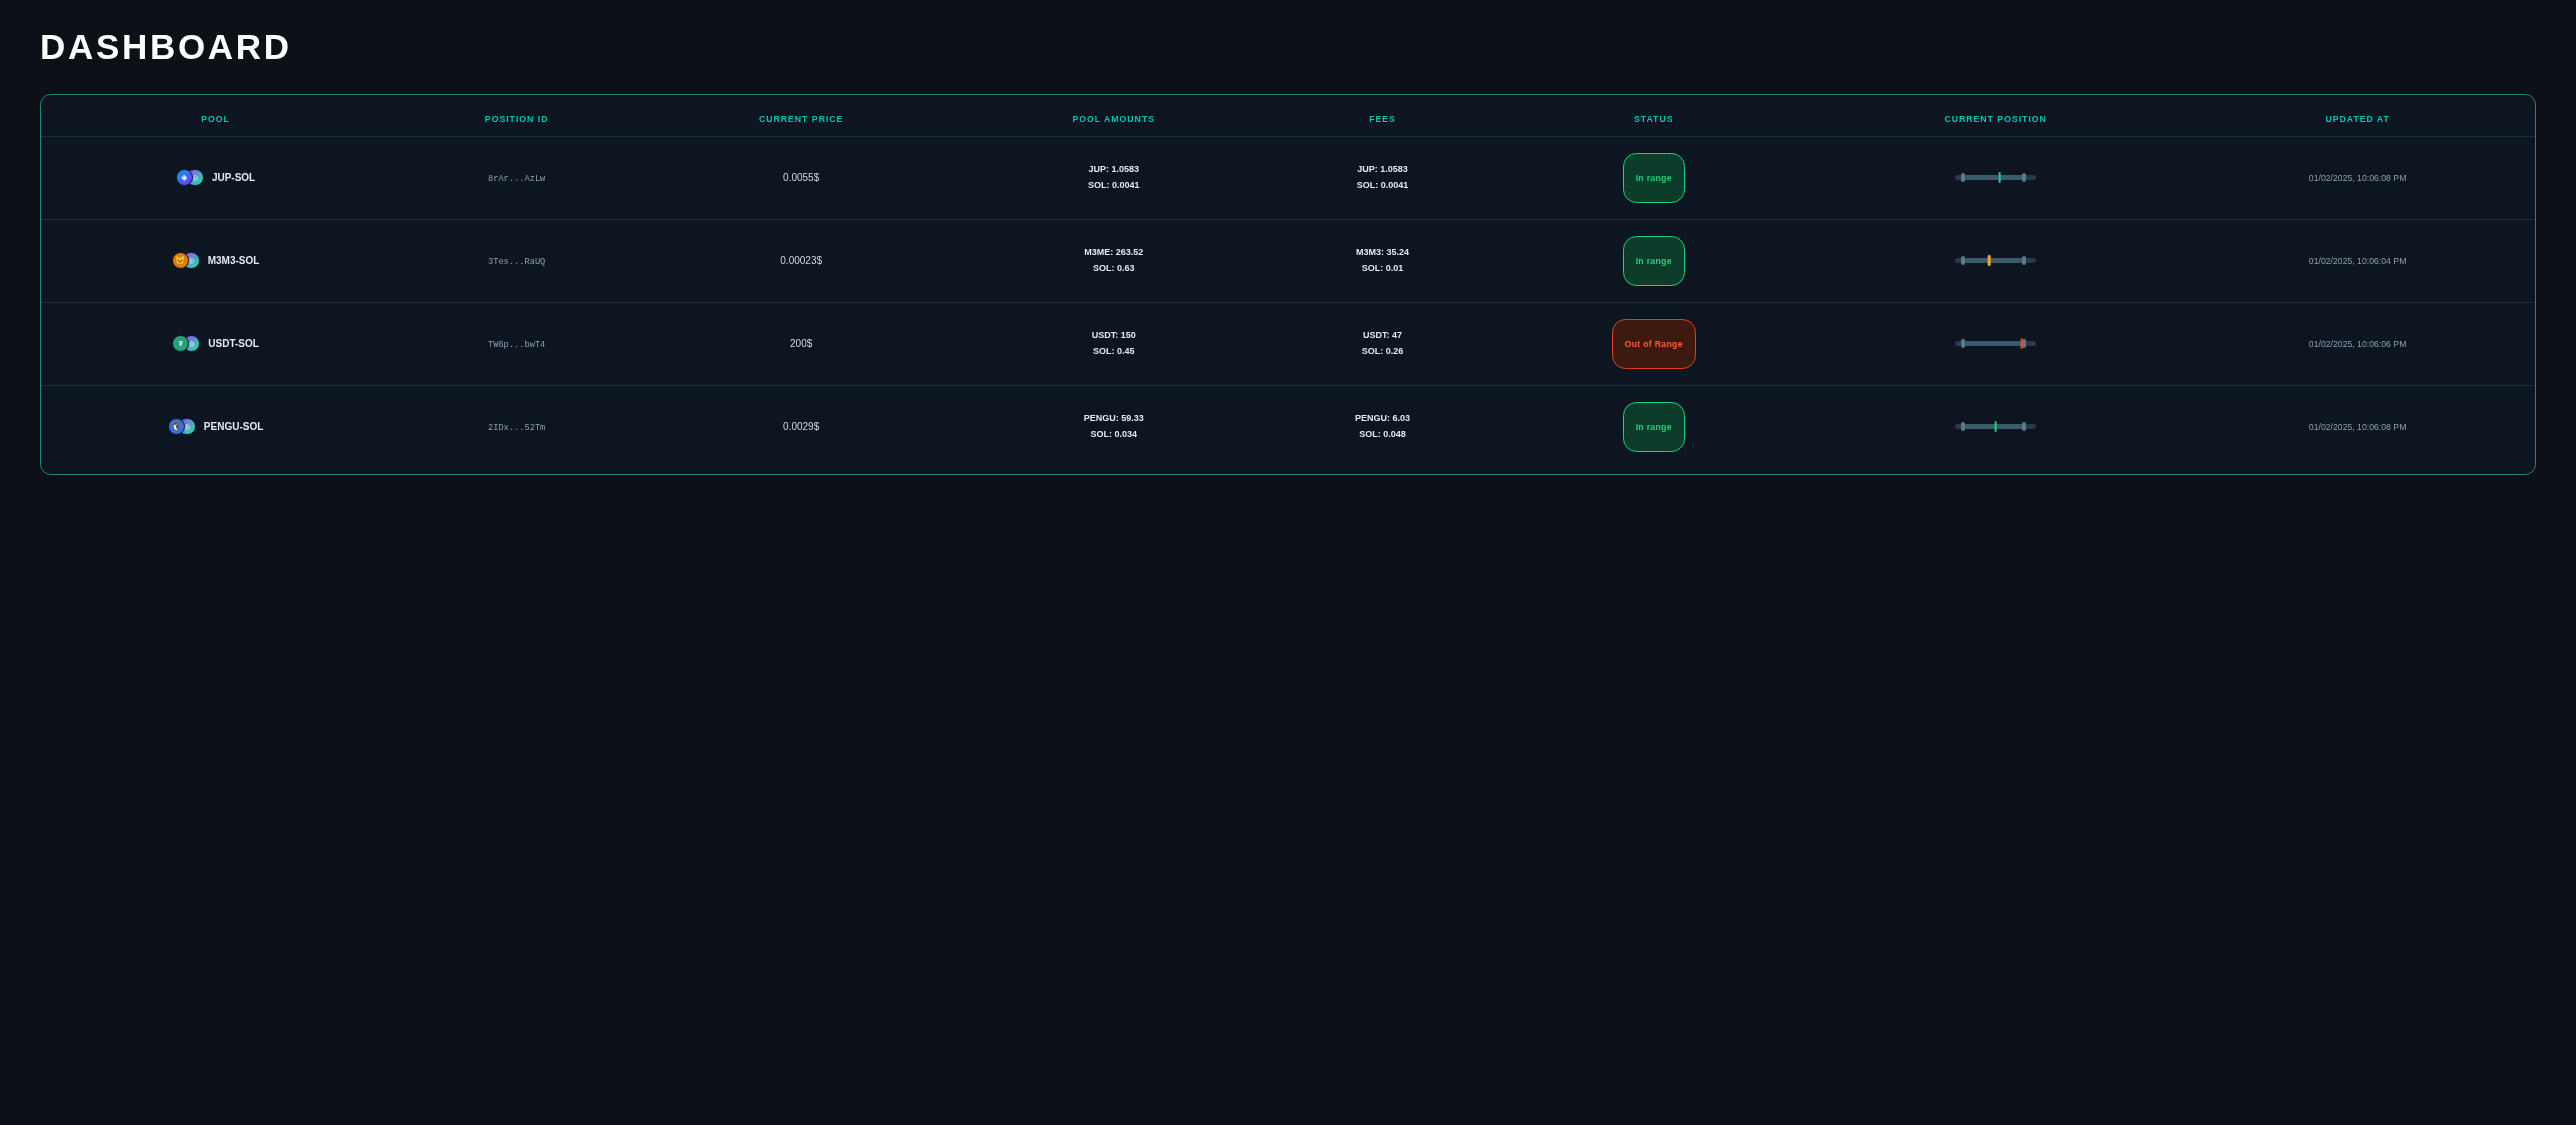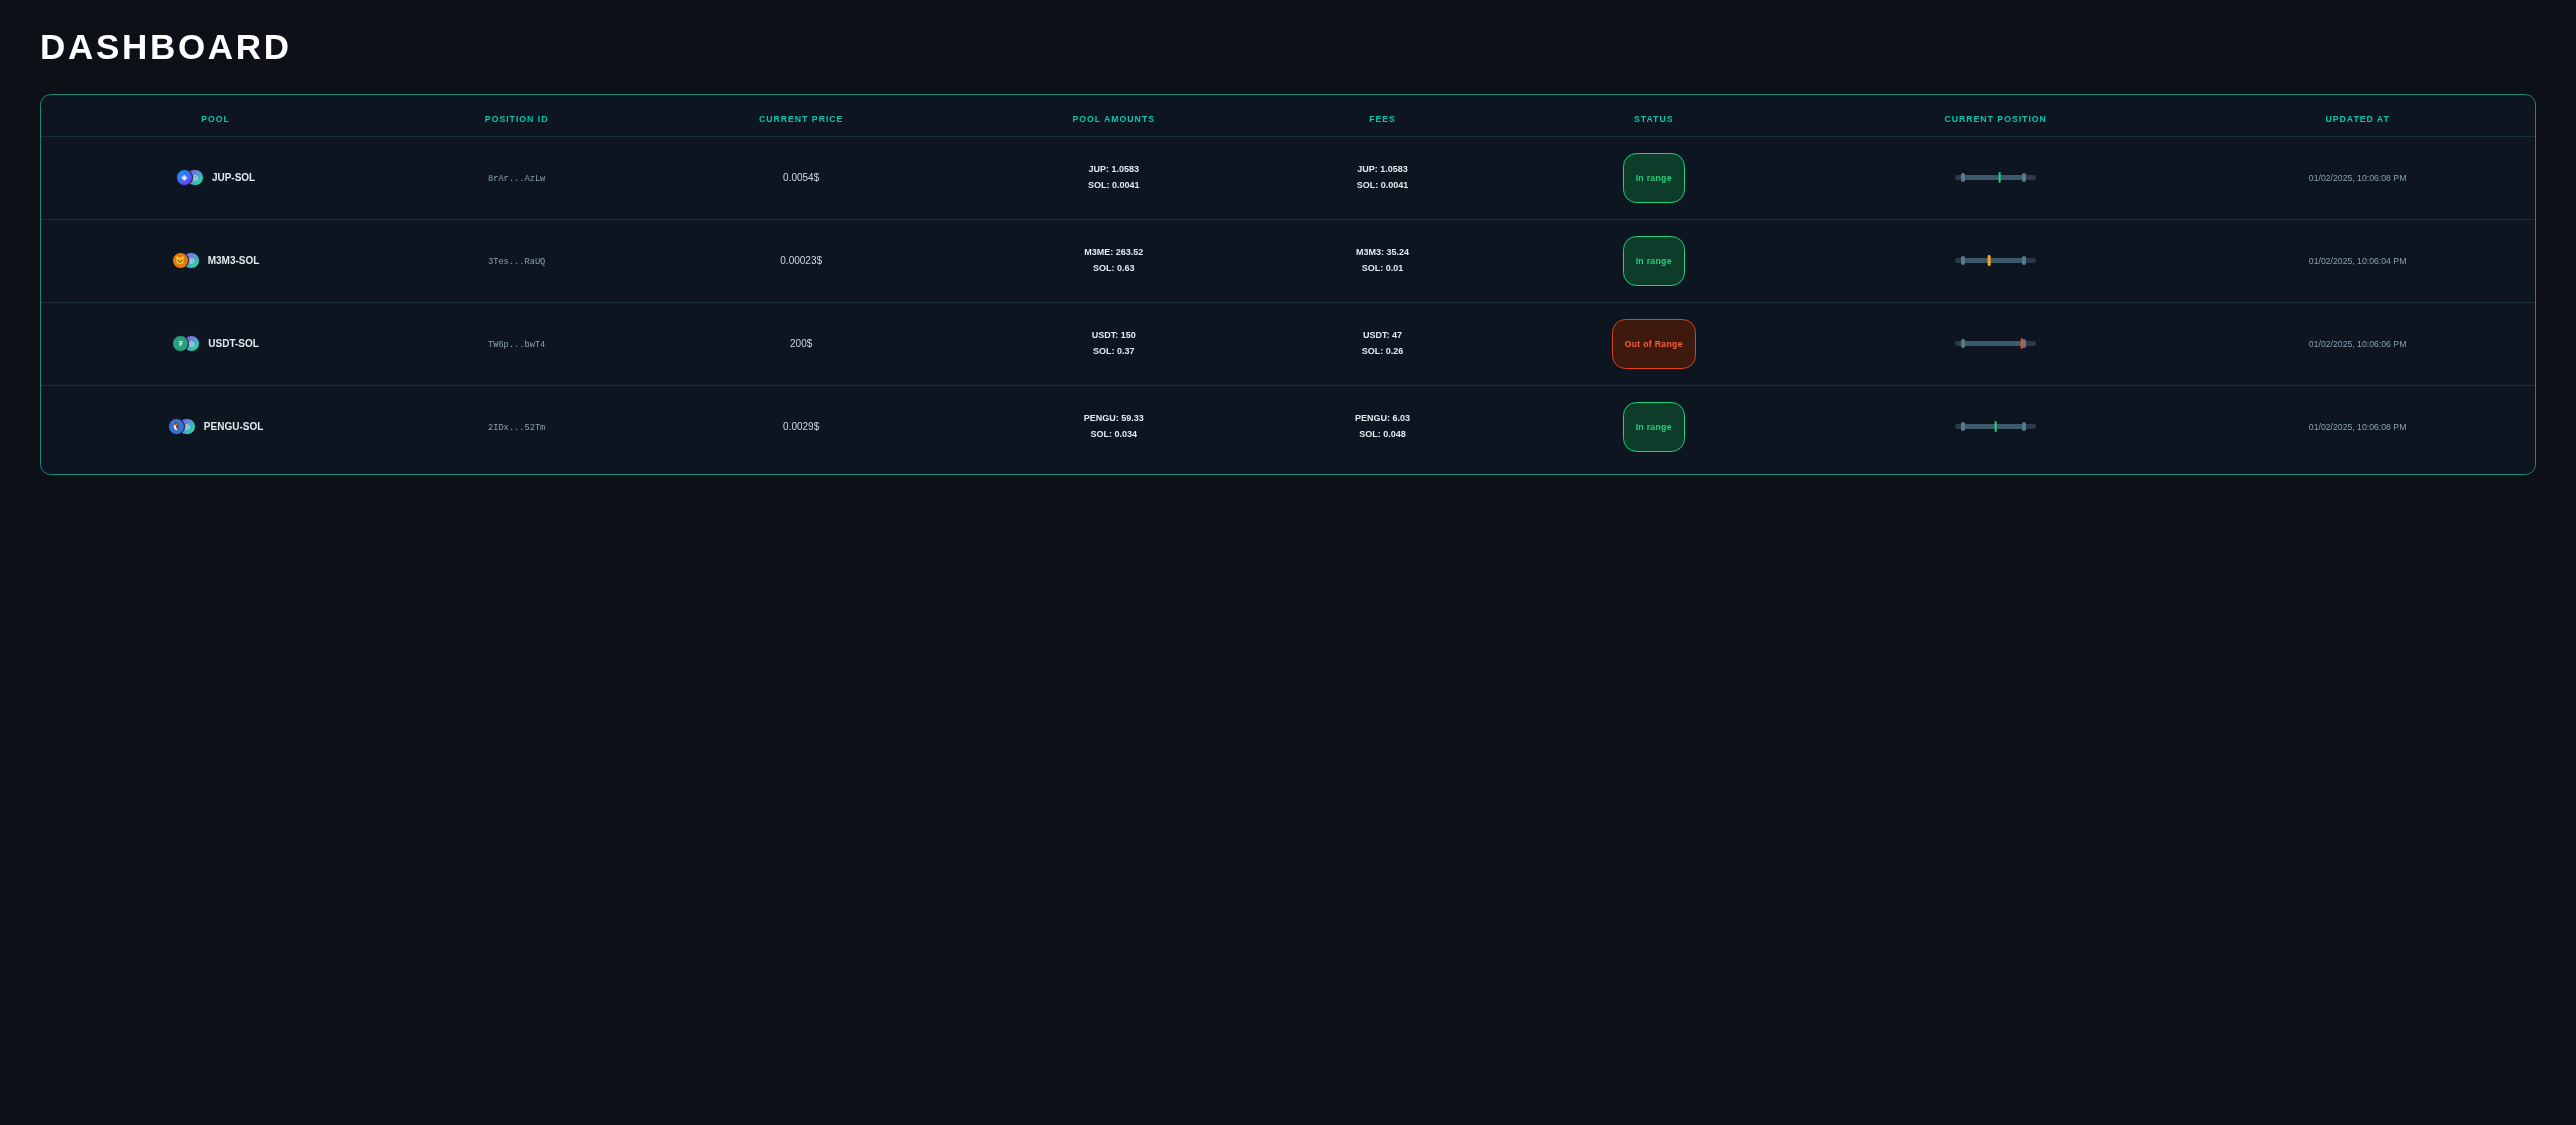--- a/index.html
+++ b/index.html
@@ -240,21 +240,21 @@
               ◎
             </div>
           </div>
           <span class="pool-name">JUP-SOL</span>
         </div>
       </td>
       <td>
         <span class="position-id">8rAr...AzLw</span>
       </td>
       <td>
-        <span class="current-price">0.0054$</span>
+        <span class="current-price">0.0055$</span>
       </td>
       <td>
         <div class="amounts-cell">
           <div class="amount-line">
             <span class="token-value">JUP: 1.0583</span>
           </div>
           <div class="amount-line">
             <span class="token-value">SOL: 0.0041</span>
           </div>
         </div>
@@ -366,21 +366,21 @@
       </td>
       <td>
         <span class="current-price">200$</span>
       </td>
       <td>
         <div class="amounts-cell">
           <div class="amount-line">
             <span class="token-value">USDT: 150</span>
           </div>
           <div class="amount-line">
-            <span class="token-value">SOL: 0.37</span>
+            <span class="token-value">SOL: 0.45</span>
           </div>
         </div>
       </td>
       <td>
         <div class="fees-cell">
           <div class="amount-line">
             <span class="token-value">USDT: 47</span>
           </div>
           <div class="amount-line">
             <span class="token-value">SOL: 0.26</span>

